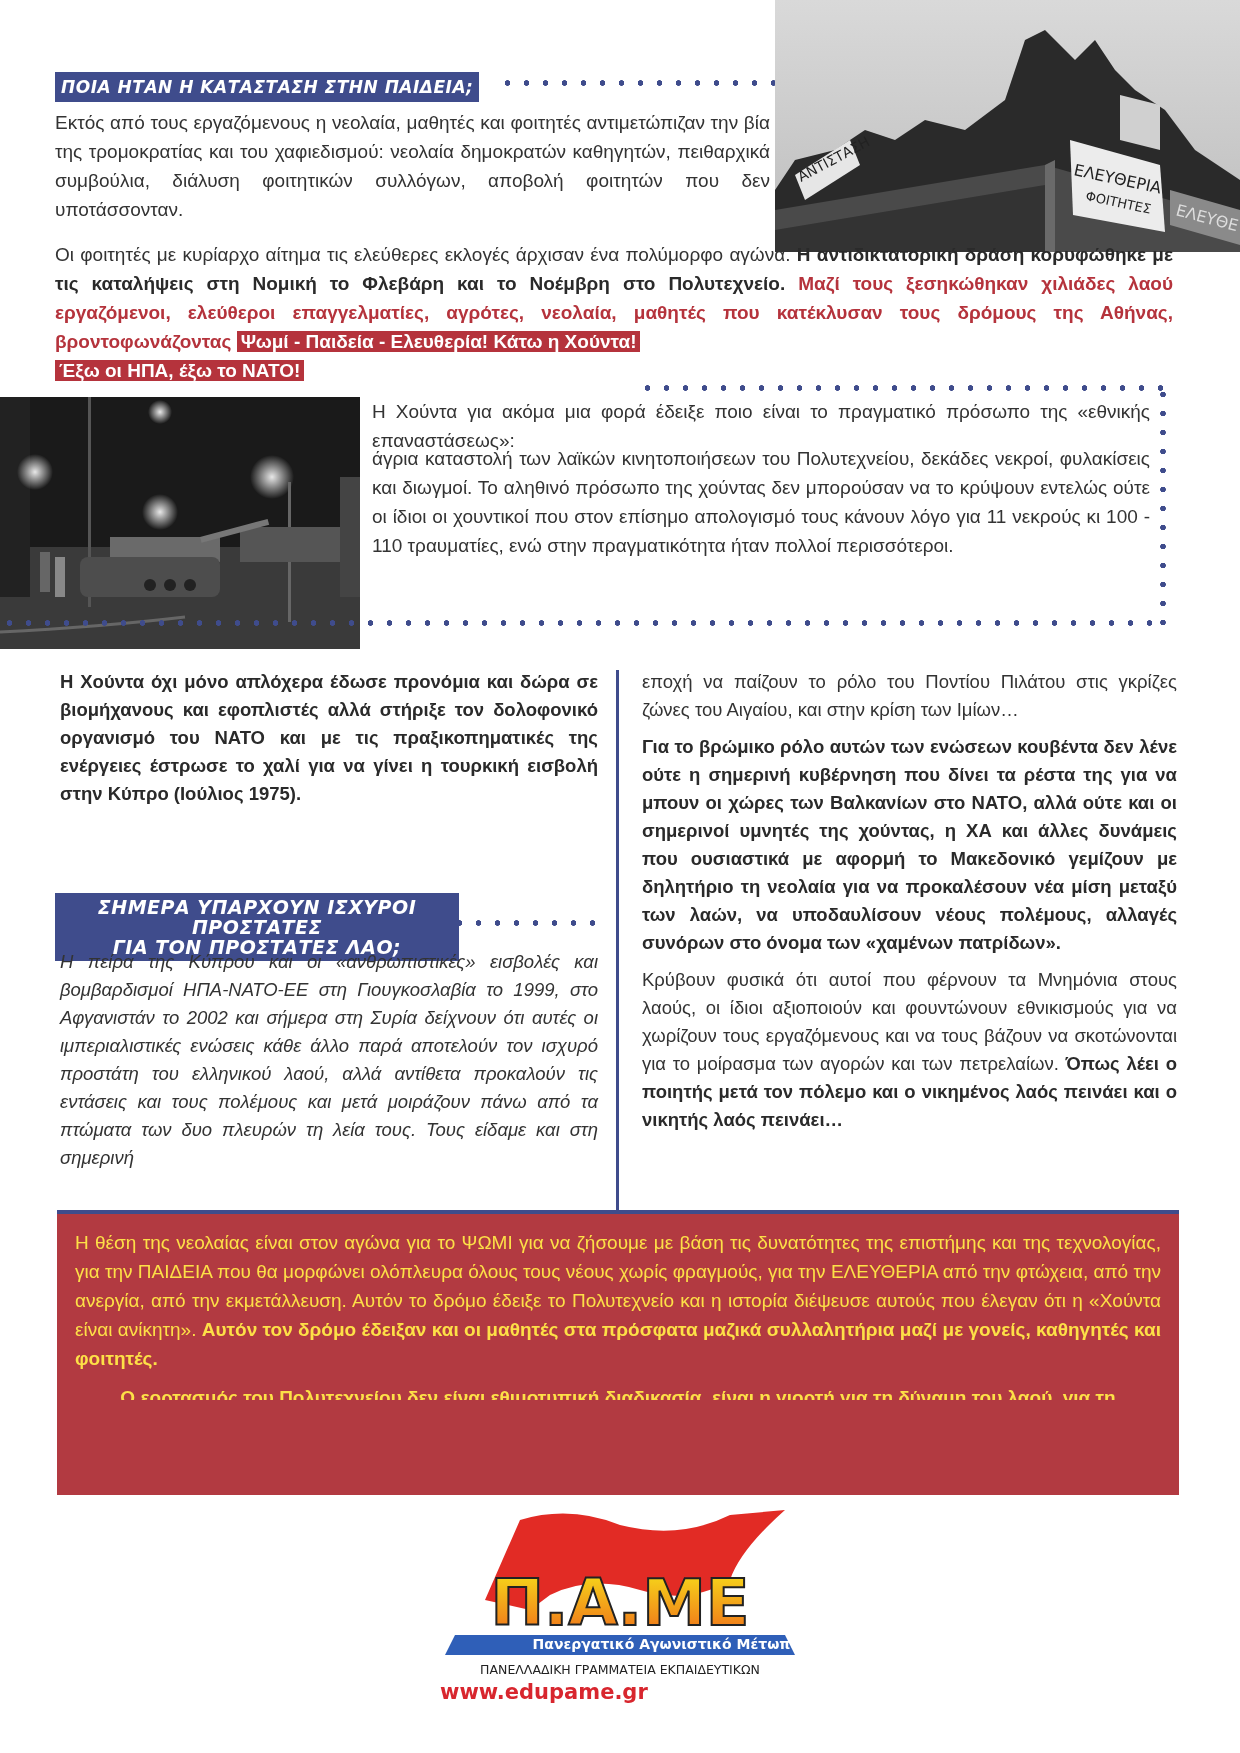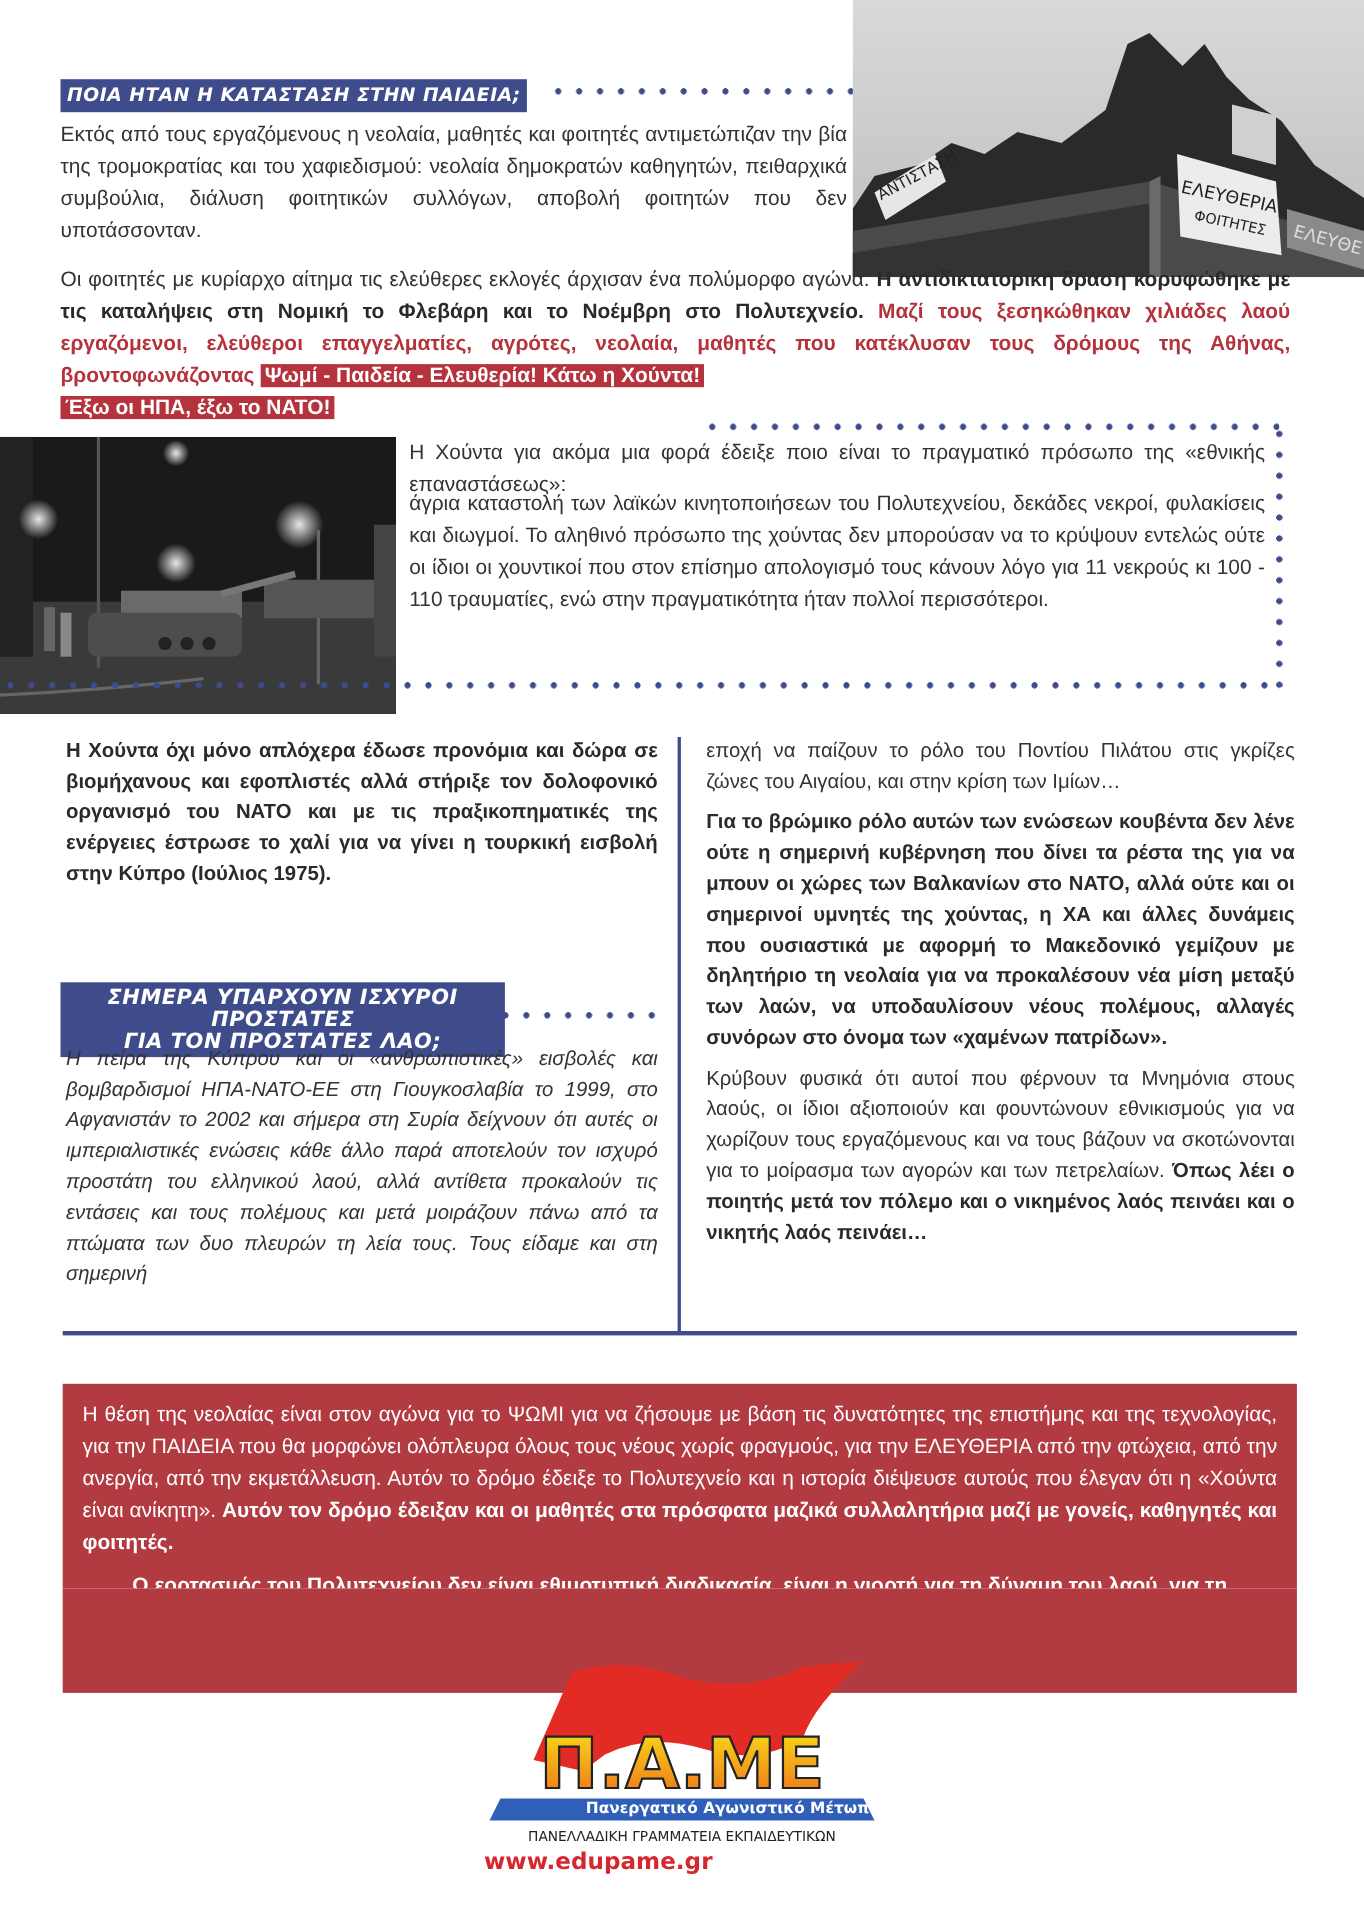--- a/index.html
+++ b/index.html
@@ -11,21 +11,21 @@
   }
   .dots-h { height: 6px; background-image: radial-gradient(circle, #3f4c8c 2.6px, transparent 3px); background-size: 19px 6px; background-repeat: repeat-x; }
   .dots-v { width: 6px; background-image: radial-gradient(circle, #3f4c8c 2.6px, transparent 3px); background-size: 6px 19px; background-repeat: repeat-y; }
   p { margin: 0; }
   .body-text { font-size: 19px; line-height: 29px; text-align: justify; color: #333; }
   .body-text.small { font-size: 18.5px; line-height: 28px; }
   .bold { font-weight: bold; color: #2a2a2a; }
   .red-bold { font-weight: bold; color: #b5333c; }
   .red-hl { background: #b5333c; color: #fff; font-weight: bold; padding: 0 4px; }
   .photo { overflow: hidden; }
-  .red-box { background: #b23a41; color: #ffffff; margin-top: 44px; }
+  .red-box { background: #b23a41; color: #fde047; }
   .red-box p { font-size: 19px; line-height: 29px; text-align: justify; }
   .center { text-align: center !important; }
   .logo-text { font-family: "DejaVu Sans", sans-serif; }
 </style>
 </head>
 <body>
 
 <div class="abs heading" style="left:55px; top:72px;">
   <span>ΠΟΙΑ ΗΤΑΝ Η ΚΑΤΑΣΤΑΣΗ ΣΤΗΝ ΠΑΙΔΕΙΑ;</span>
 </div>

